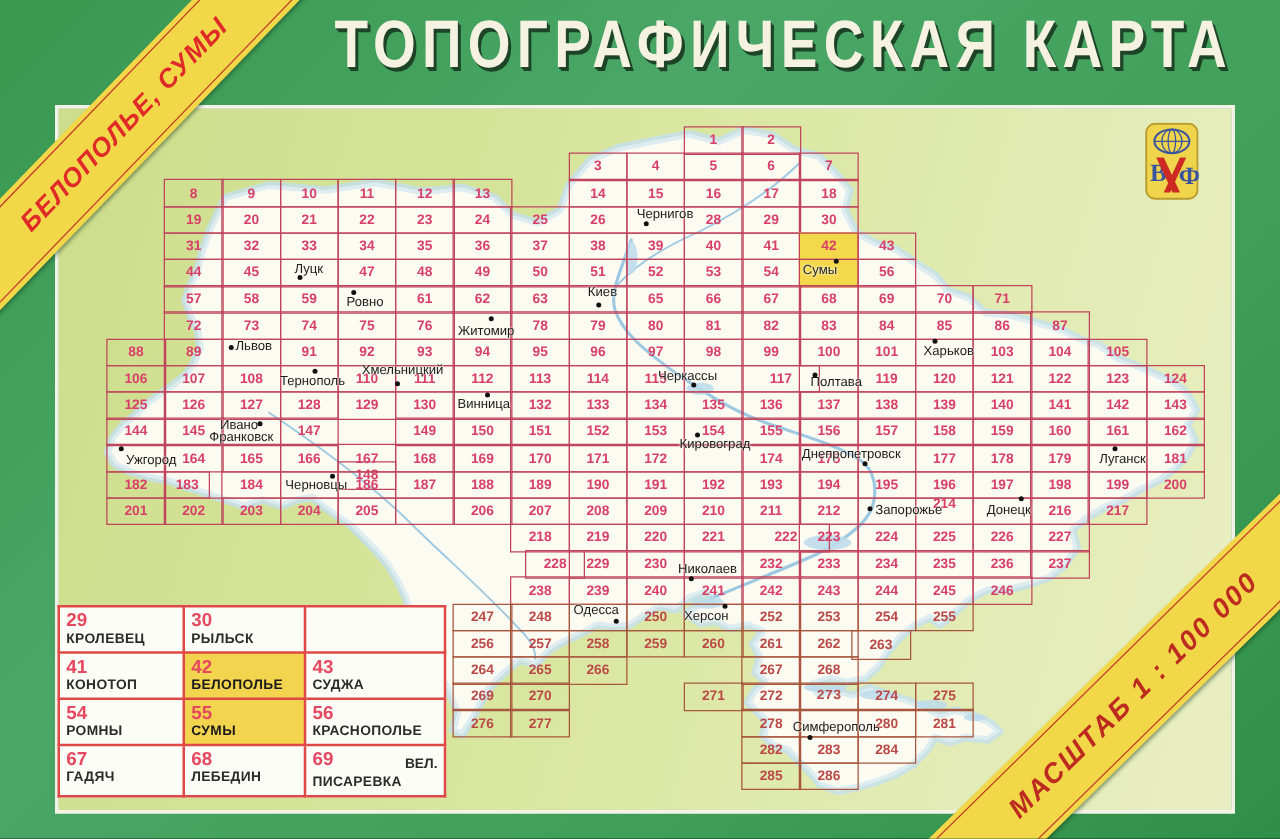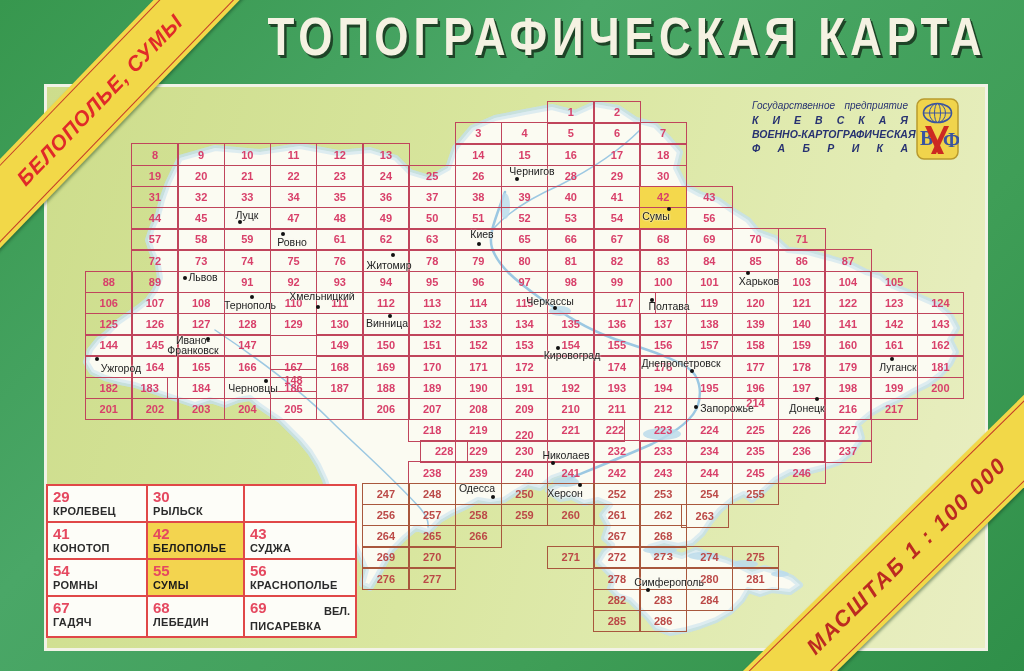--- a/index.html
+++ b/index.html
@@ -697,27 +697,27 @@
       </div>
       <div class="cell" style="left: 870.4px; top: 397.8px; width: 47.5px; height: 22.5px;">
         <span>217</span>
       </div>
       <div class="cell" style="left: 408.4px; top: 419px; width: 47.5px; height: 22.5px;">
         <span>218</span>
       </div>
       <div class="cell" style="left: 454.6px; top: 419px; width: 47.5px; height: 22.5px;">
         <span>219</span>
       </div>
-      <div class="cell" style="left: 500.8px; top: 419px; width: 47.5px; height: 22.5px; align-items: flex-end;">
+      <div class="cell" style="left: 500.8px; top: 419px; width: 47.5px; height: 22.5px;">
         <span>220</span>
       </div>
       <div class="cell" style="left: 547px; top: 419px; width: 47.5px; height: 22.5px;">
         <span>221</span>
       </div>
-      <div class="cell" style="left: 593.2px; top: 419px; width: 32px; height: 22.5px; justify-content: flex-end;">
+      <div class="cell" style="left: 593.2px; top: 419px; width: 71px; height: 22.5px;">
         <span>222</span>
       </div>
       <div class="cell" style="left: 639.4px; top: 419px; width: 47.5px; height: 22.5px;">
         <span>223</span>
       </div>
       <div class="cell" style="left: 685.6px; top: 419px; width: 47.5px; height: 22.5px;">
         <span>224</span>
       </div>
       <div class="cell" style="left: 731.8px; top: 419px; width: 47.5px; height: 22.5px;">
         <span>225</span>
@@ -947,26 +947,20 @@
       <div class="city-label" style="left: 566px; top: 455px;">Николаев</div>
       <div class="city-dot" style="left: 553px; top: 463px;"></div>
       <div class="city-label" style="left: 477px; top: 488px;">Одесса</div>
       <div class="city-dot" style="left: 493px; top: 497px;"></div>
       <div class="city-label" style="left: 565px; top: 493px;">Херсон</div>
       <div class="city-dot" style="left: 580px; top: 485px;"></div>
       <div class="city-label" style="left: 669px; top: 582px;">Симферополь</div>
       <div class="city-dot" style="left: 648px; top: 590px;"></div>
     </div>
 
-  <div id="publisher">
-    <div class="l l1">Государственное предприятие</div>
-    <div class="l">К И Е В С К А Я</div>
-    <div class="l">ВОЕННО-КАРТОГРАФИЧЕСКАЯ</div>
-    <div class="l">Ф А Б Р И К А</div>
-  </div>
   <svg id="logo" width="43" height="62" viewBox="0 0 43 62">
     <rect x="1" y="1" width="41" height="60" rx="7" fill="#f0d44c" stroke="#b89a2e" stroke-width="1.5"></rect>
     <ellipse cx="21.5" cy="15" rx="14" ry="9.5" fill="none" stroke="#3a54a0" stroke-width="1.6"></ellipse>
     <ellipse cx="21.5" cy="15" rx="8" ry="9.5" fill="none" stroke="#3a54a0" stroke-width="1"></ellipse>
     <ellipse cx="21.5" cy="15" rx="3" ry="9.5" fill="none" stroke="#3a54a0" stroke-width="1"></ellipse>
     <line x1="7.5" y1="15" x2="35.5" y2="15" stroke="#3a54a0" stroke-width="1"></line>
     <text x="4" y="47" font-family="Liberation Serif, serif" font-size="20" font-weight="bold" fill="#3a54a0">В</text>
     <text x="27" y="49" font-family="Liberation Serif, serif" font-size="20" font-weight="bold" fill="#3a54a0">Ф</text>
     <path d="M15,28 L28,56 L22,56 L9,28 Z" fill="#cc2a22"></path>
     <path d="M28,28 L15,56 L20,56 L33,28 Z" fill="#cc2a22"></path>

